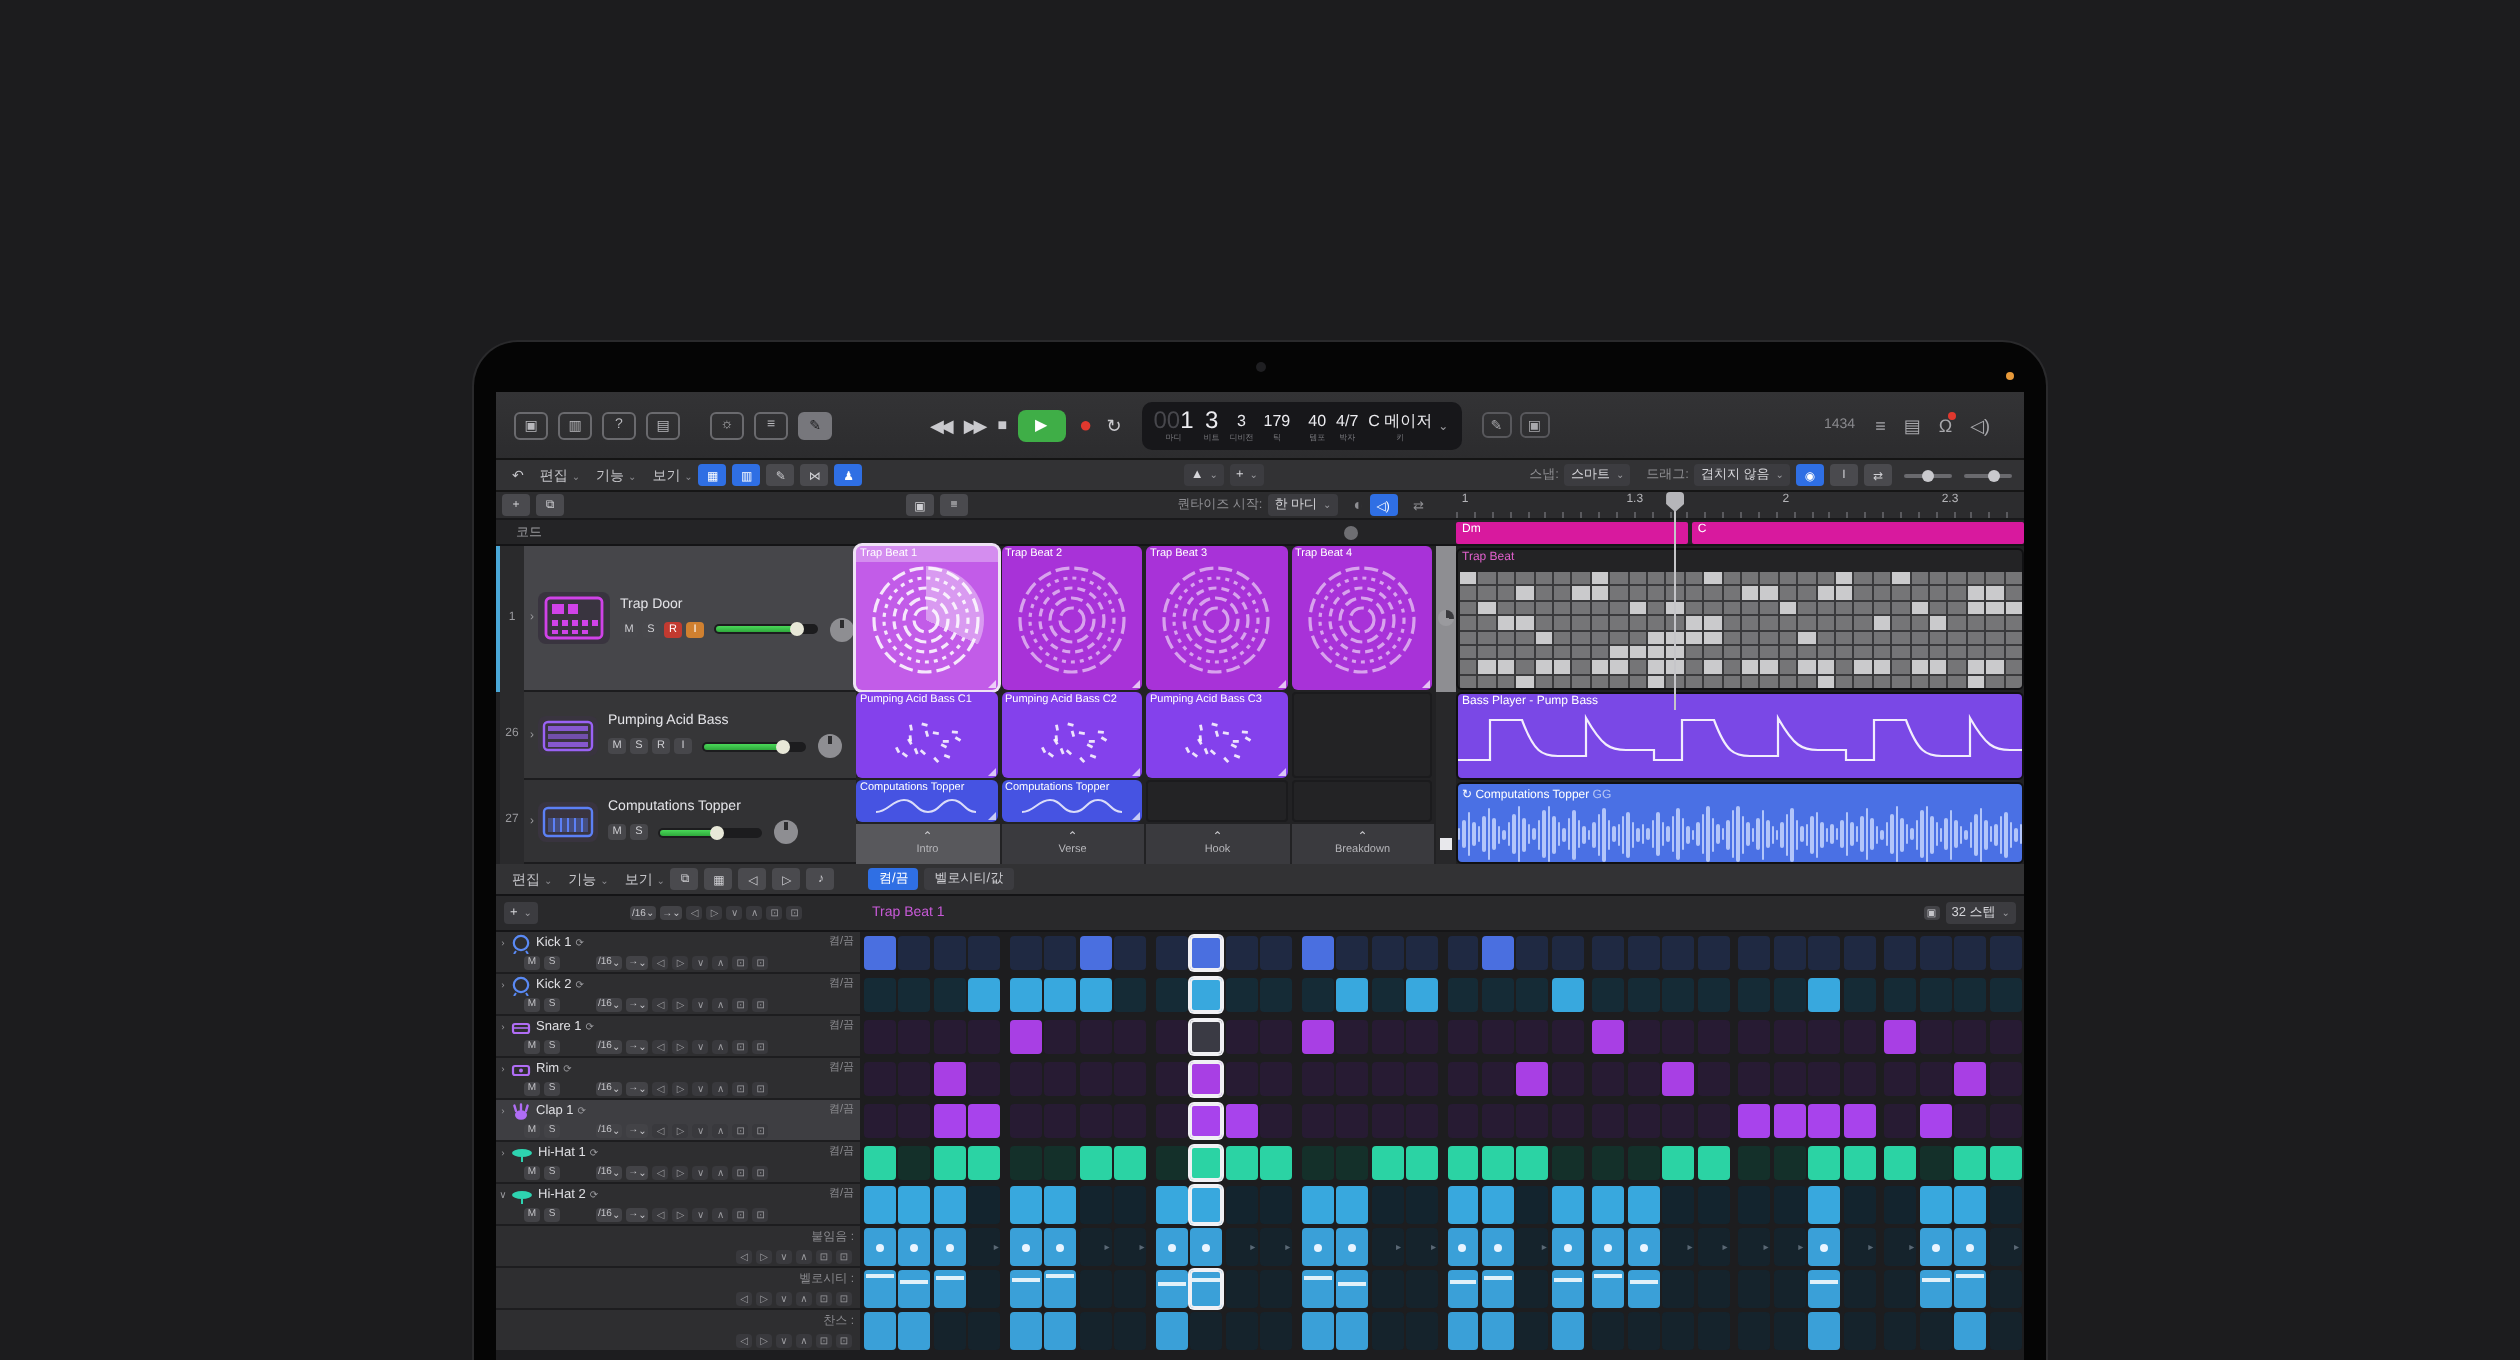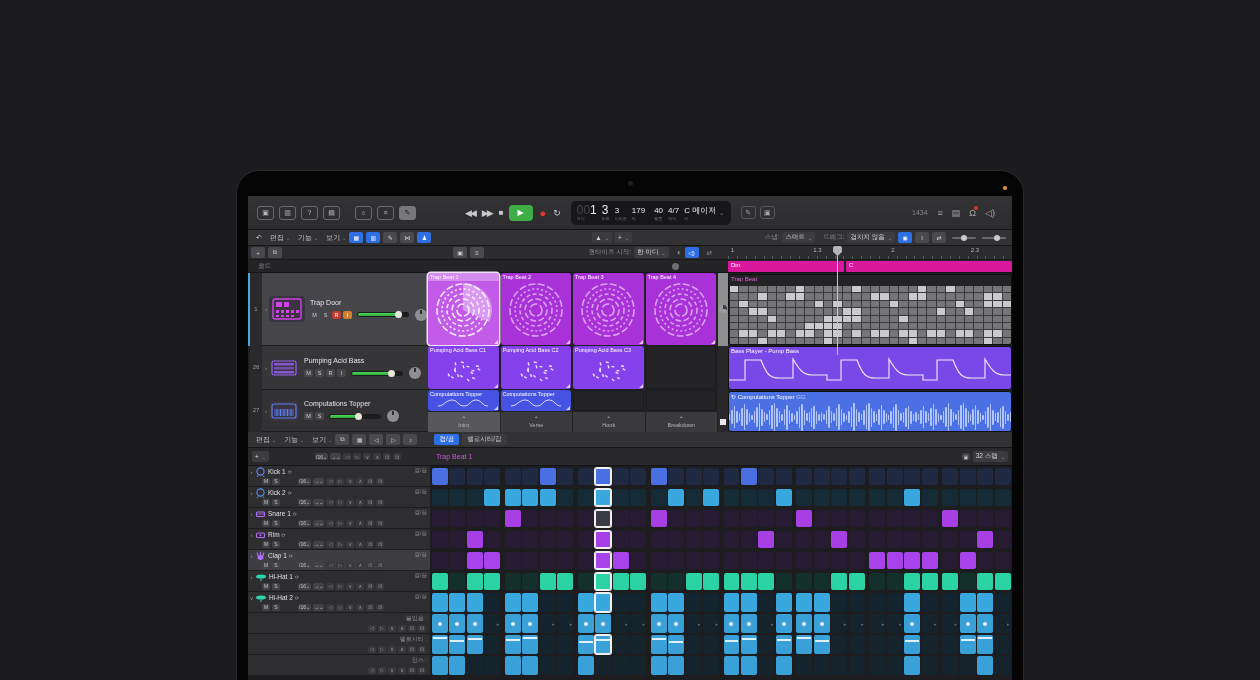--- a/index.html
+++ b/index.html
@@ -13,21 +13,21 @@
 
   
   #control-bar { left:0; top:0; width:764px; height:34px; background:linear-gradient(#333335,#2c2c2e); border-bottom:1px solid #141414; display:flex; align-items:center; }
   .cb-icon { width:17px; height:14px; border:1px solid #6a6a6e; border-radius:3px; color:#b8b8bc; font-size:7px; display:flex; align-items:center; justify-content:center; margin-left:5px; }
   .cb-icon.sel { background:#77777c; color:#18181a; border-color:#77777c; }
   .tr-btn { color:#c9c9cd; font-size:9px; margin-left:7px; letter-spacing:-2px; }
   .tr-btn.sq { font-size:8px; }
   #play-btn { width:24px; height:16px; background:#3fae47; border-radius:4px; color:#fff; font-size:8px; display:flex; align-items:center; justify-content:center; margin-left:7px; letter-spacing:0; }
   #rec-btn { color:#e0382e; font-size:11px; margin-left:7px; letter-spacing:0; }
   #lcd { width:160px; height:24px; background:#17171a; border-radius:5px; margin-left:12px; display:flex; align-items:center; padding:0 6px; color:#ececf0; }
-  .lcd-col { display:flex; flex-direction:column; align-items:flex-start; margin-right:5px; }
+  .lcd-col { display:flex; flex-direction:column; align-items:center; margin-right:5px; }
   .lcd-main { font-size:12px; line-height:11px; }
   .lcd-sm   { font-size:8px;  line-height:11px; }
   .lcd-lab { font-size:4px; color:#77777c; line-height:5px; }
   .lcd-dim { color:#47474c; }
   #lcd .chev { color:#9a9a9e; font-size:6px; margin-left:3px; }
   .cb-right { margin-left:auto; display:flex; align-items:center; }
   .cb-mini { color:#a8a8ac; font-size:9px; margin-right:9px; position:relative; }
   .cb-mini.boxed { border:1px solid #58585c; border-radius:3px; width:15px; height:13px; font-size:7px; display:flex; align-items:center; justify-content:center; }
   .badge { position:absolute; right:-2px; top:-2px; width:4px; height:4px; background:#e0382e; border-radius:50%; }
   #status-ind { color:#8a8a8e; font-size:7px; margin-right:10px; }

